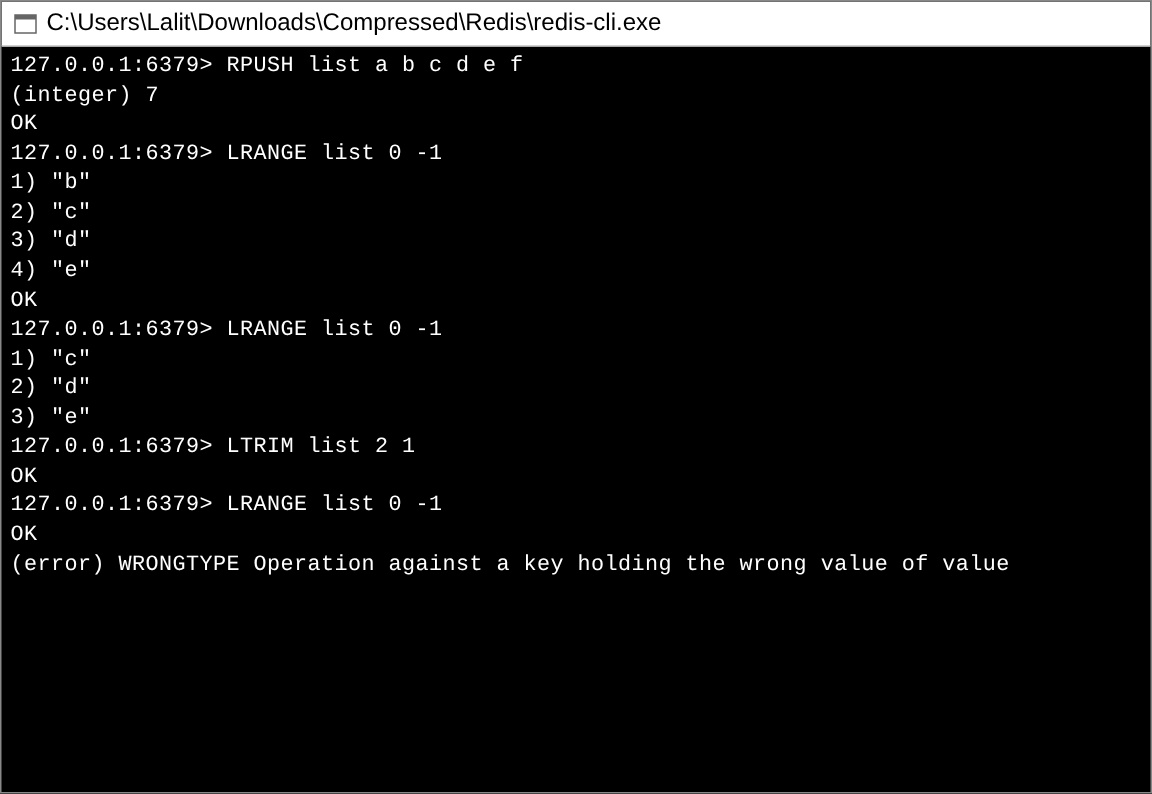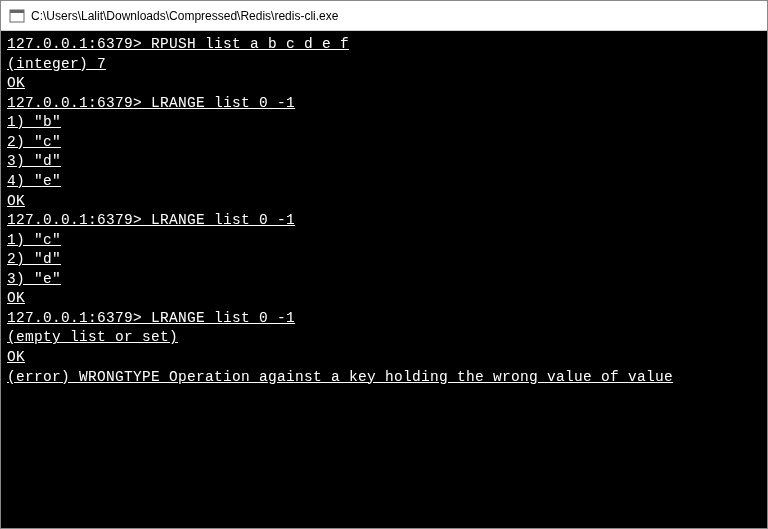--- a/index.html
+++ b/index.html
@@ -14,38 +14,38 @@
       border: 1px solid #888;
     }
     .titlebar {
       height: 30px;
       background: #fff;
       display: flex;
       align-items: center;
       padding-left: 8px;
       border-bottom: 1px solid #d0d0d0;
       font-family: "Segoe UI", Tahoma, sans-serif;
-      font-size: 12px;
+      font-size: 16px;
       color: #000;
     }
     .titlebar .icon {
       width: 16px;
       height: 16px;
       margin-right: 6px;
       display: inline-flex;
       align-items: center;
       justify-content: center;
     }
     .titlebar .icon svg { width: 16px; height: 16px; }
     .terminal {
       padding: 4px 6px;
       line-height: 1.35;
       letter-spacing: 0.3px;
     }
-    .line { white-space: pre; text-decoration: underline; }
+    .line { white-space: pre; }
   </style>
 </head>
 <body>
 
 <div class="titlebar">
   <span class="icon">
     <svg viewBox="0 0 16 16">
       <rect x="1" y="2" width="14" height="12" fill="none" stroke="#666" stroke-width="1"></rect>
       <rect x="1" y="2" width="14" height="3" fill="#666"></rect>
     </svg>
@@ -60,18 +60,18 @@
   <div class="line">127.0.0.1:6379&gt; LRANGE list 0 -1</div>
   <div class="line">1) "b"</div>
   <div class="line">2) "c"</div>
   <div class="line">3) "d"</div>
   <div class="line">4) "e"</div>
   <div class="line">OK</div>
   <div class="line">127.0.0.1:6379&gt; LRANGE list 0 -1</div>
   <div class="line">1) "c"</div>
   <div class="line">2) "d"</div>
   <div class="line">3) "e"</div>
+  <div class="line">127.0.0.1:6379&gt; LTRIM list 2 1</div>
   <div class="line">OK</div>
   <div class="line">127.0.0.1:6379&gt; LRANGE list 0 -1</div>
-  <div class="line">(empty list or set)</div>
   <div class="line">OK</div>
   <div class="line">(error) WRONGTYPE Operation against a key holding the wrong value of value</div>
 </div>
 
 </body></html>

